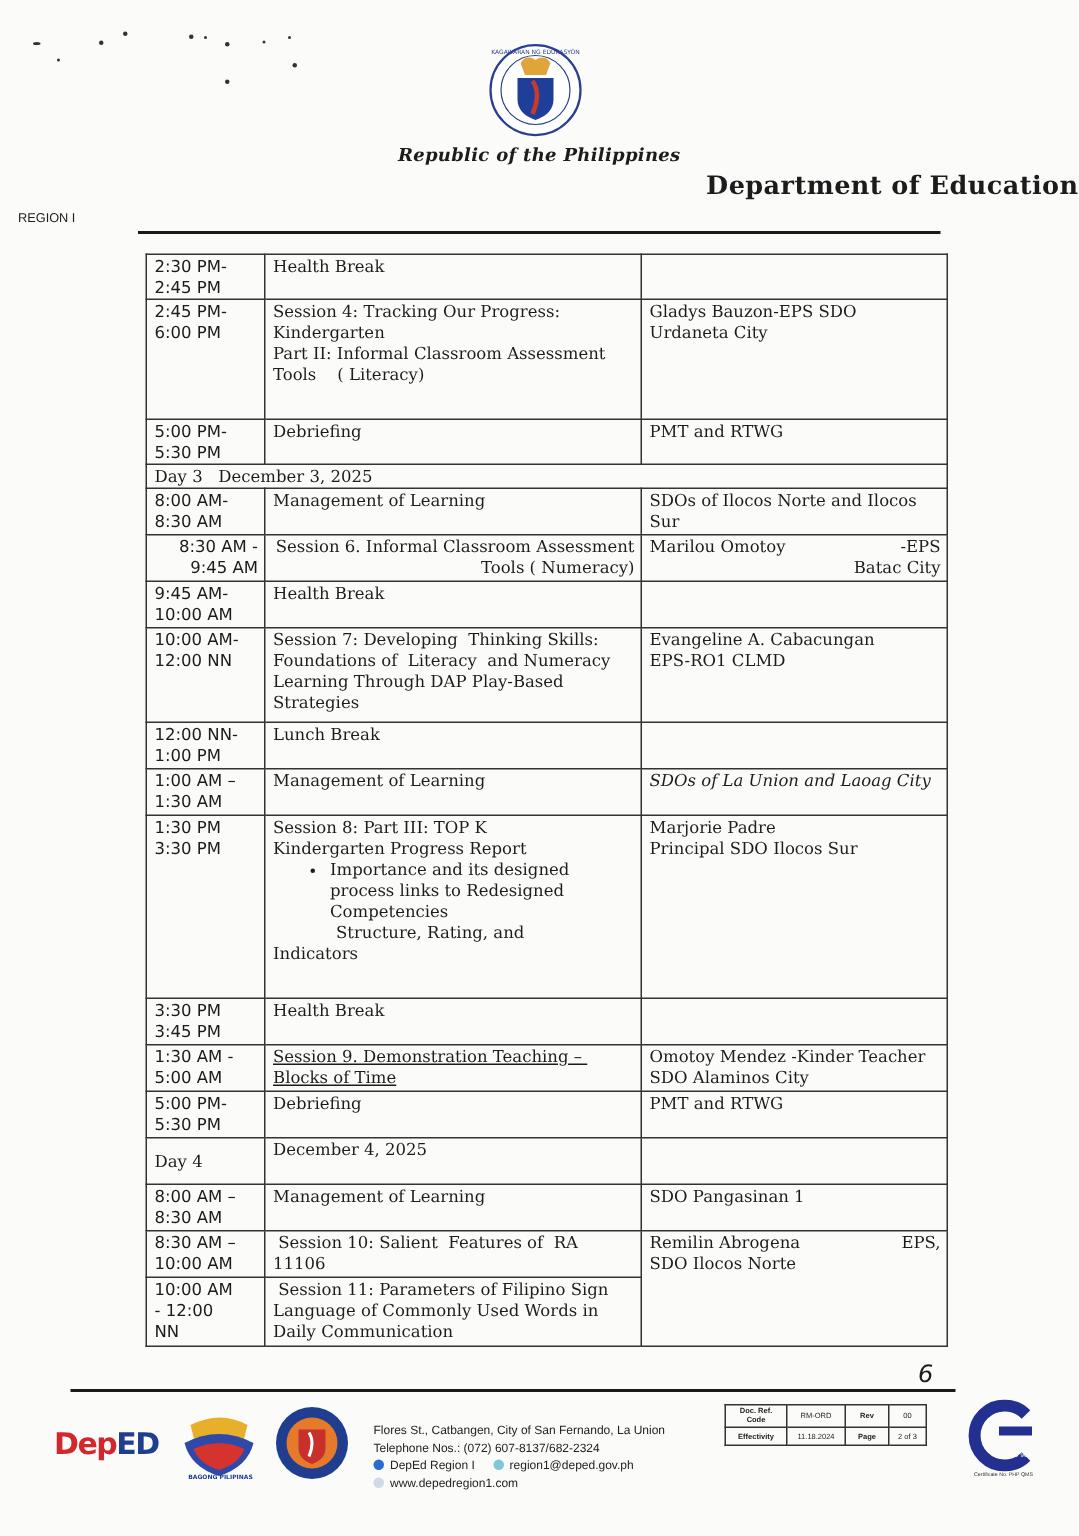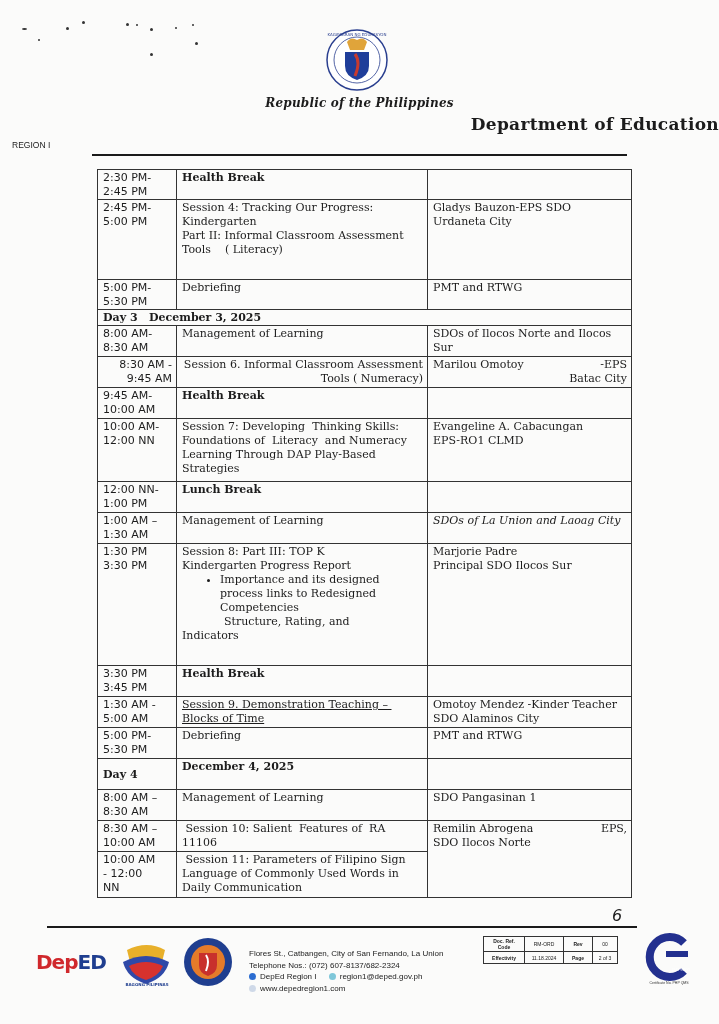--- a/index.html
+++ b/index.html
@@ -21,21 +21,21 @@
 
   table.sched {
     position:absolute; left:97px; top:169px; width:534px; border-collapse:collapse;
     font-family:"DejaVu Serif", serif; font-size:11px; line-height:14px; table-layout:fixed;border-radius:25px;
   }
   table.sched td { border:1px solid #333; vertical-align:top; padding:1px 4px 0 5px; }
   table.sched col.c1 { width:79px; }
   table.sched col.c2 { width:251px; }
   table.sched col.c3 { width:204px; }
   td.time { font-family:"DejaVu Sans", sans-serif; font-size:11px; padding-left:4px; }
-  .bold { font-weight:bold;margin-top:44px; }
+  .bold { font-weight:normal;margin-top:44px; }
   .ital { font-style:italic; }
   ul.bl { margin:0; padding-left:38px; }
   ul.bl li { list-style:disc; }
   .indent { padding-left:38px; display:block; }
   .spread { display:flex; justify-content:space-between; }
 
   .pgnum { position:absolute; left:612px; top:906px; font-family:"DejaVu Sans", sans-serif;
            font-size:16px; font-style:italic; }
   .rule-bot { position:absolute; left:47px; width:590px; top:926px; height:2px; background:#1a1a1a; }
 
@@ -99,21 +99,21 @@
           <div>2:45 PM</div>
         </td>
         <td class="bold" style="white-space: pre-wrap;"><div>Health Break</div></td>
         <td>
           <div></div>
         </td>
       </tr>
       <tr style="height: 80px;">
         <td class="time">
           <div>2:45 PM-</div>
-          <div>5:00 PM</div>
+          <div>6:00 PM</div>
         </td>
         <td style="white-space: pre-wrap;"><div>Session 4: Tracking Our Progress: Kindergarten</div><div>Part II: Informal Classroom Assessment Tools    ( Literacy)</div></td>
         <td>
           <div>Gladys Bauzon-EPS SDO Urdaneta City</div>
         </td>
       </tr>
       <tr style="height: 30px;">
         <td class="time">
           <div>5:00 PM-</div>
           <div>5:30 PM</div>

